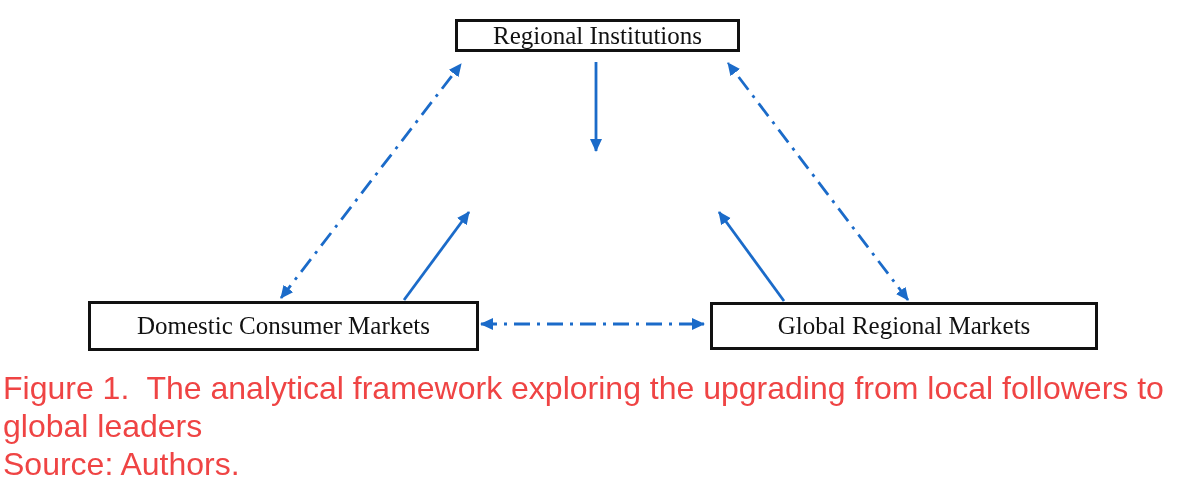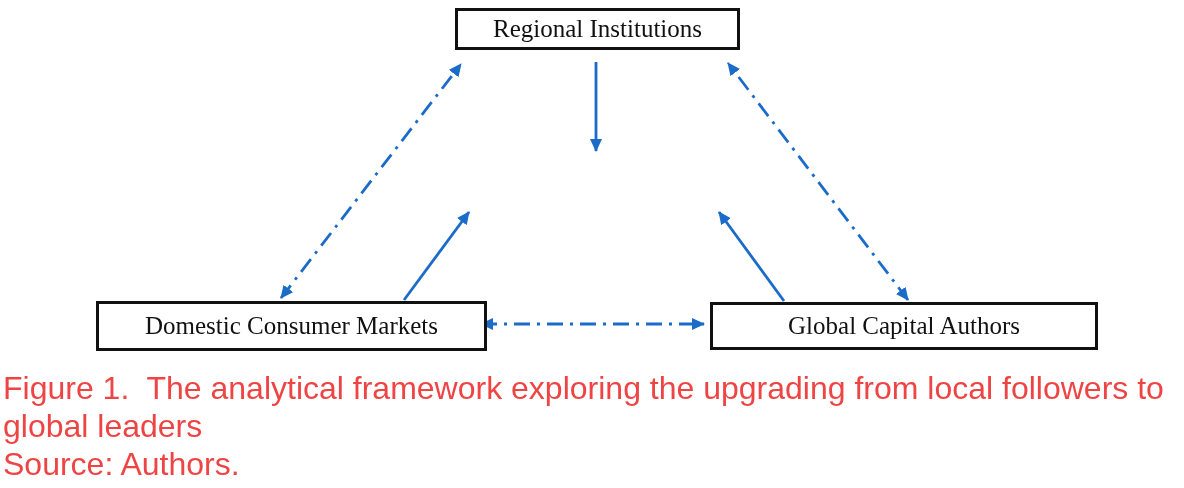--- a/index.html
+++ b/index.html
@@ -27,23 +27,23 @@
     box-sizing: border-box;
     background: #ffffff;
     border: 3px solid #111111;
     display: flex;
     align-items: center;
     justify-content: center;
     font-size: 25px;
     color: #111111;
     white-space: nowrap;
   }
-  .node-regional  { left: 455px; top: 8px;  width: 285px; height: 42px; }
+  .node-regional  { left: 455px; top: 19px;  width: 285px; height: 33px; }
   .node-local     { left: 432px; top: 155px; width: 324px; height: 54px; border-radius: 27px; }
-  .node-domestic  { left: 96px;  top: 301px; width: 391px; height: 50px; }
+  .node-domestic  { left: 88px;  top: 301px; width: 391px; height: 50px; }
   .node-global    { left: 710px; top: 302px; width: 388px; height: 48px; }
   .caption {
     position: absolute;
     left: 3px;
     top: 369px;
     width: 1180px;
     font-family: "Liberation Sans", "DejaVu Sans", sans-serif;
     font-size: 32px;
     line-height: 38px;
     color: #ef4444;
@@ -73,21 +73,21 @@
     <line x1="908" y1="300" x2="728" y2="63" stroke="#1B6BC9" stroke-width="2.8" stroke-dasharray="16 7 3 7" marker-start="url(#ah)" marker-end="url(#ah)"></line>
 
     <line x1="481" y1="324" x2="704" y2="324" stroke="#1B6BC9" stroke-width="2.8" stroke-dasharray="16 7 3 7" marker-start="url(#ah)" marker-end="url(#ah)"></line>
   </svg>
 
   <div class="node node-regional">Regional Institutions</div>
 
 
   <div class="node node-domestic">Domestic Consumer Markets</div>
 
-  <div class="node node-global">Global Capital Authors</div>
+  <div class="node node-global">Global Regional Markets</div>
 
   <div class="caption">
     <div class="line">Figure 1.  The analytical framework exploring the upgrading from local followers to global leaders</div>
     <div class="line">Source: Authors.</div>
     <div class="line">in GPNs.</div>
   </div>
 
 </div>
 
 </body></html>

